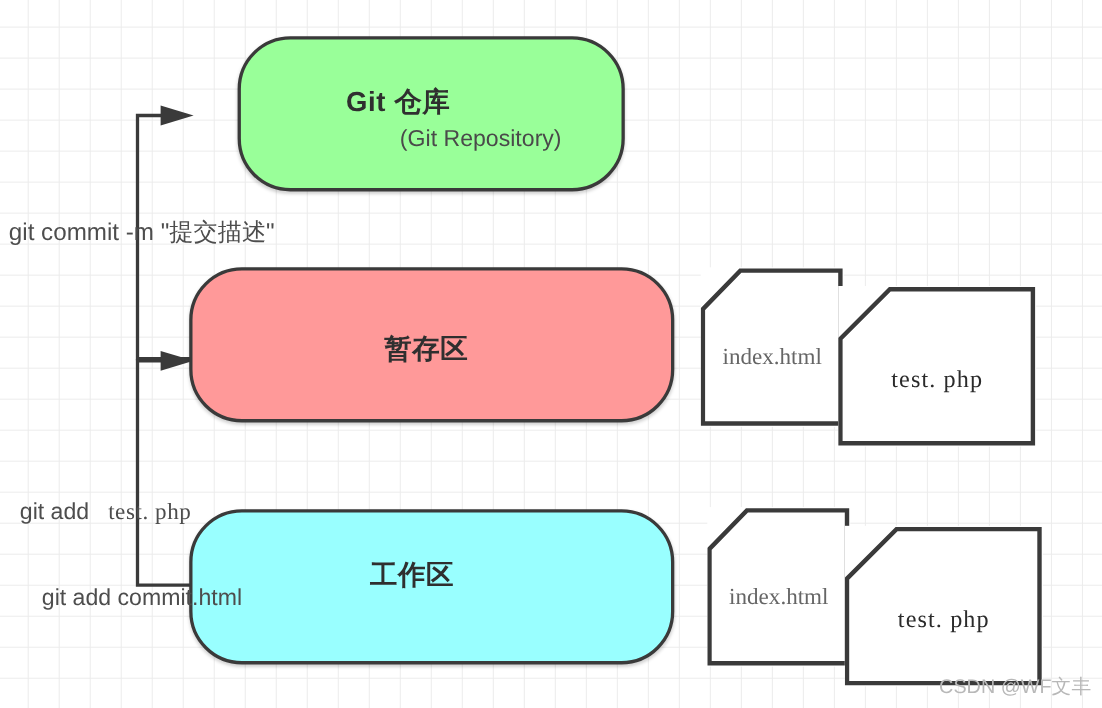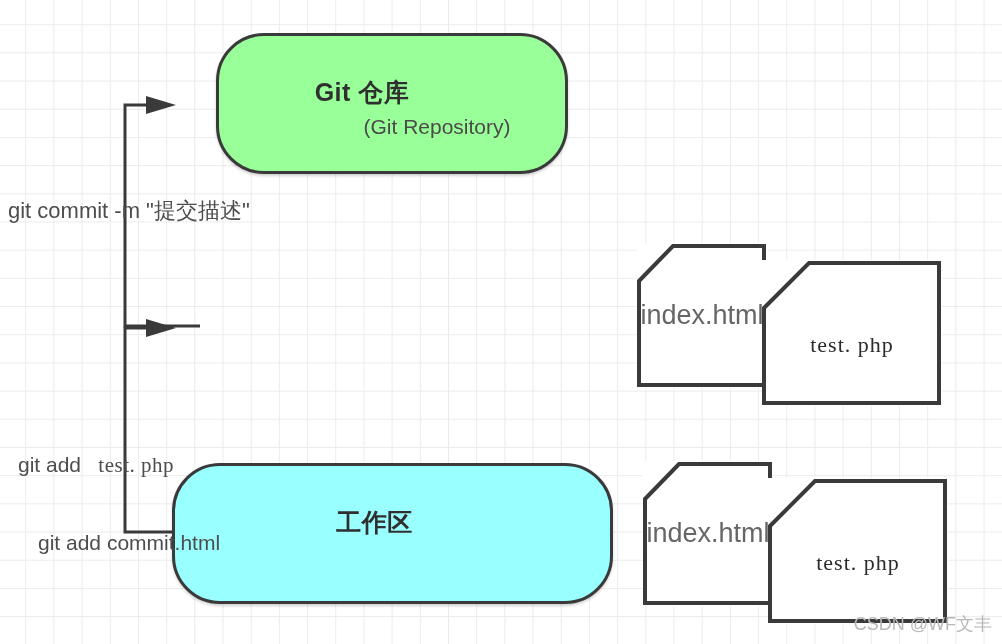--- a/index.html
+++ b/index.html
@@ -109,22 +109,23 @@
     background: #ffffff;
   }
   .file svg { display: block; }
   .file .fname {
     position: absolute;
     left: 0; right: 0;
     text-align: center;
     color: #666666;
   }
   .file.html .fname {
-    font-family: Liberation Sans, sans-serif;
-    font-size: 27px;
+    font-family: Liberation Serif, serif;
+    font-size: 21px;
+    margin-top: 12px;
   }
   .file.php .fname {
     font-family: "Liberation Serif", serif;
     font-size: 22px;
     color: #2b2b2b;
     letter-spacing: 1px;
   }
 
   #files-staging { left: 637px; top: 243px; }
   #files-working { left: 643px; top: 461px; }
@@ -157,20 +158,23 @@
 
     <path class="arrow-path" d="M 200 532 L 125 532 L 125 328 L 150 328"></path>
     <polygon class="arrow-head" points="146,319 176,328 146,337"></polygon>
   </svg>
 
   <div class="stage" id="stage-repo">
     <div class="title">Git 仓库</div>
     <div class="subtitle">(Git Repository)</div>
   </div>
 
+  <div class="stage" id="stage-staging">
+    <div class="title">暂存区</div>
+  </div>
 
   <div class="stage" id="stage-working">
     <div class="title">工作区</div>
   </div>
 
   <div class="arrow-label" id="label-commit">git commit -m "提交描述"</div>
 
   <div class="arrow-label" id="label-add-group">
     <span class="add-line-1"><span>git add</span><span class="serif-name">&nbsp;&nbsp;&nbsp;<span>test. php</span></span></span>
     <span class="add-line-2">git add commit.html</span>

